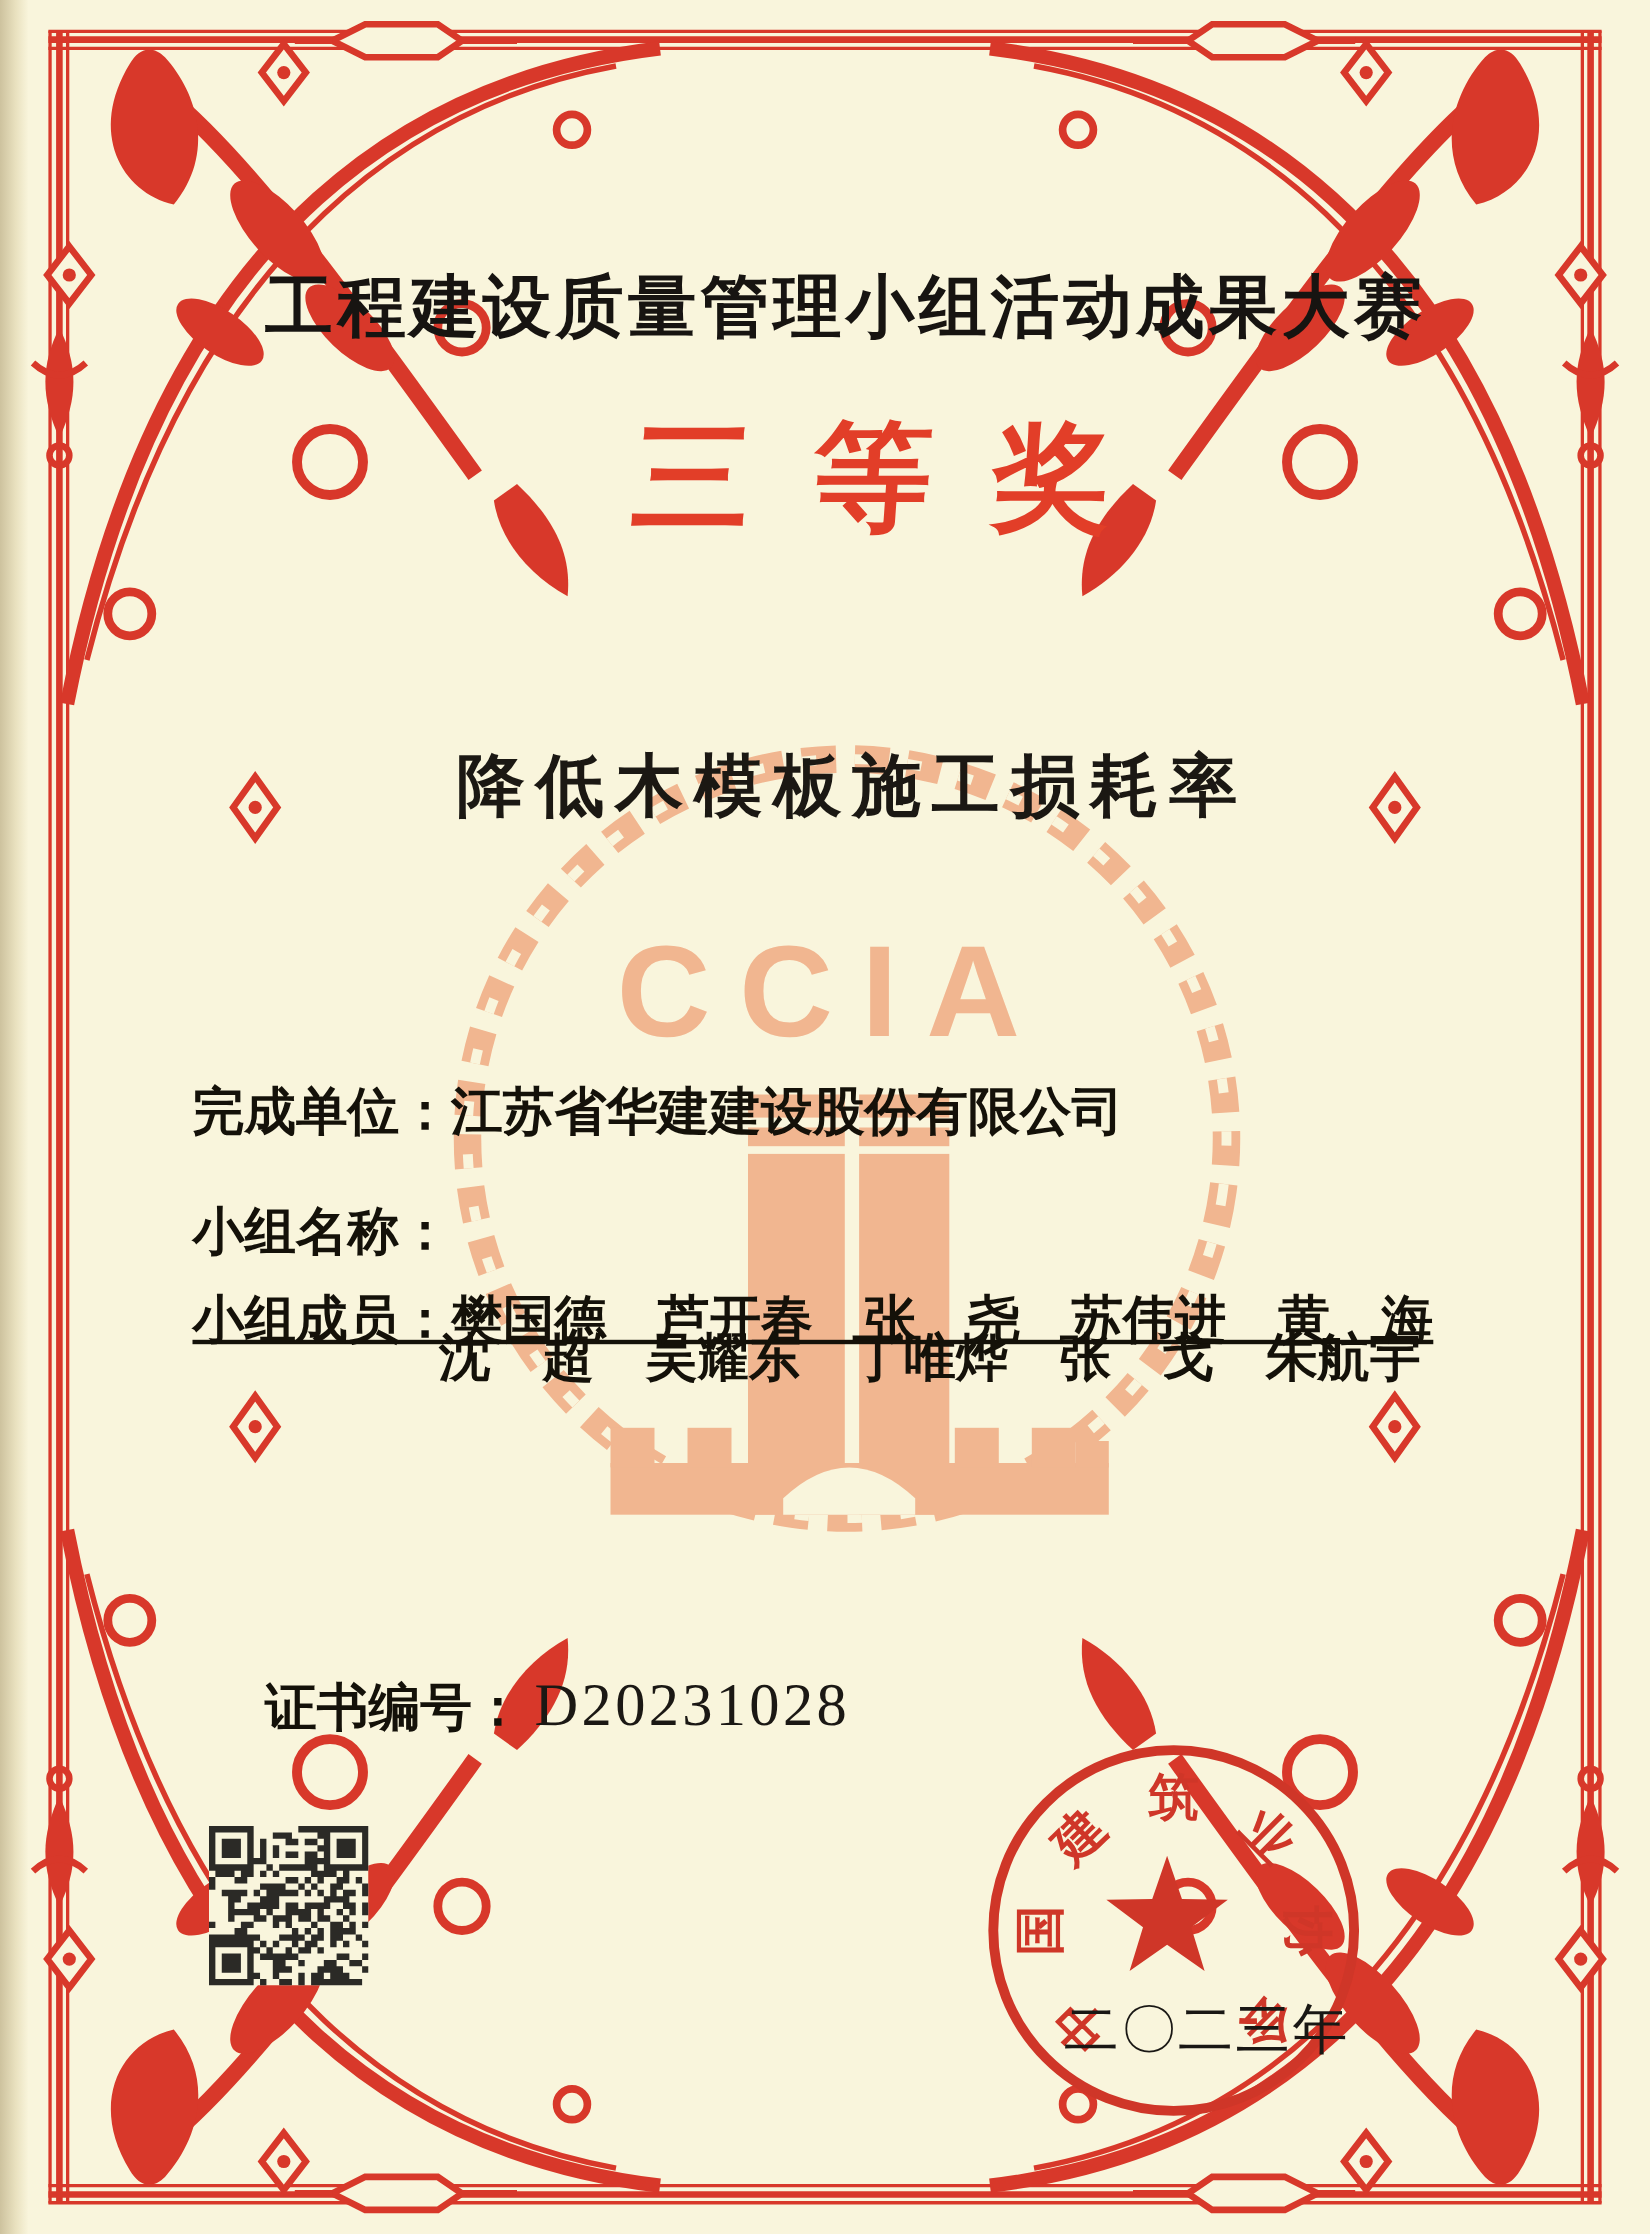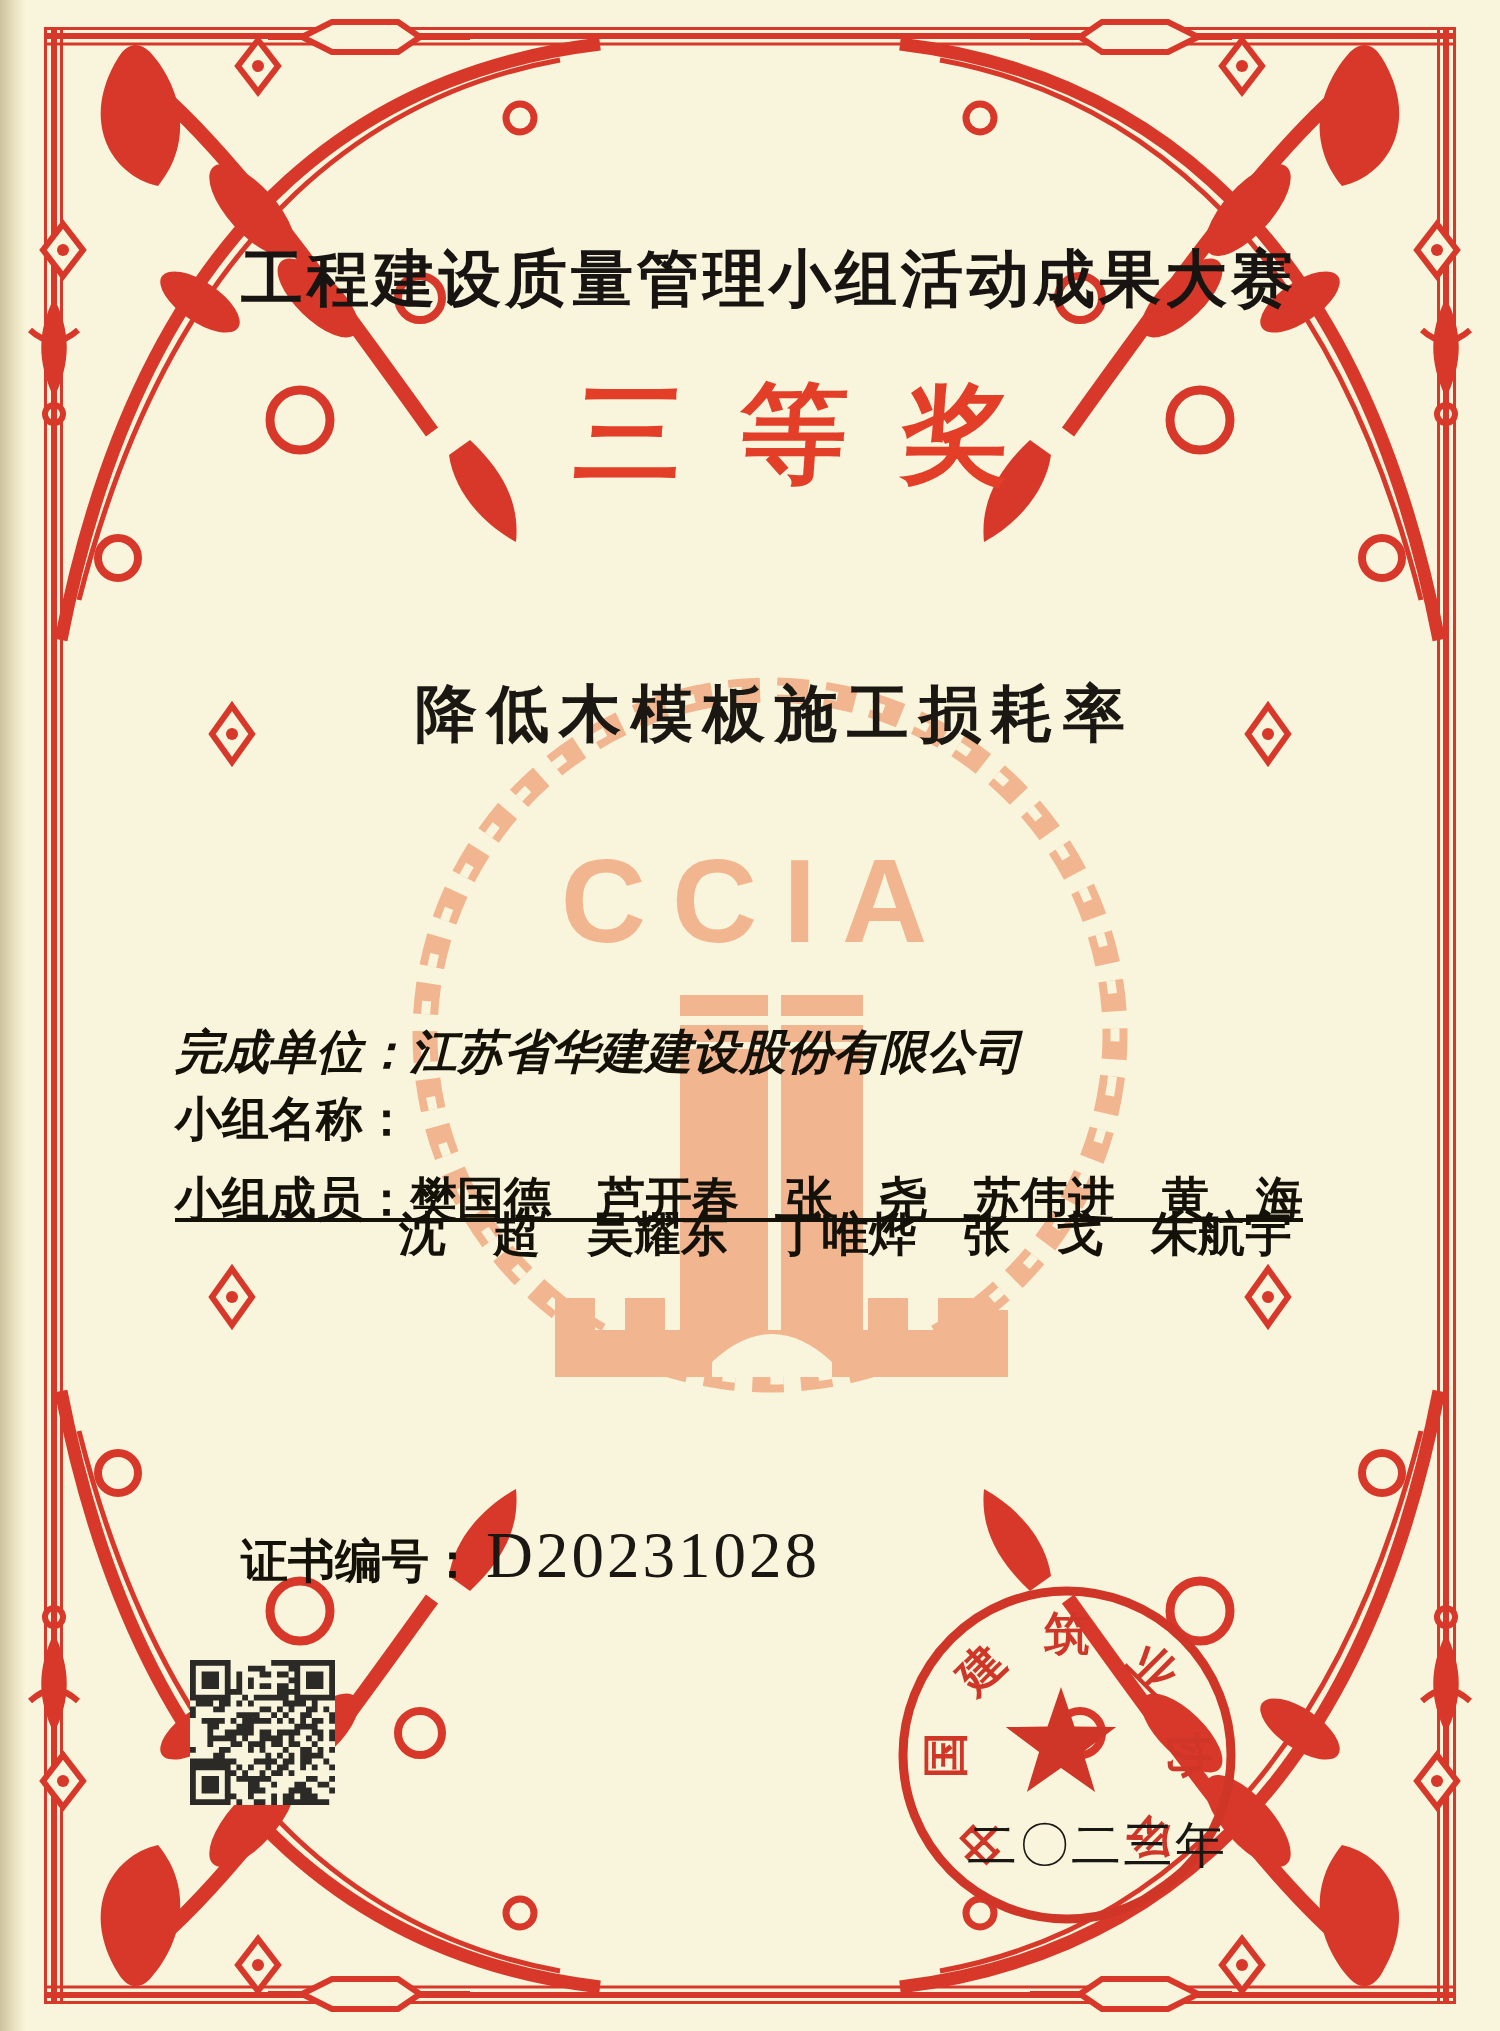--- a/index.html
+++ b/index.html
@@ -14,26 +14,26 @@
   .txt{position:absolute;white-space:nowrap;}
   .center{left:15px;width:1500px;text-align:center;}
   .comp-title{top:237px;font-size:62px;font-weight:700;letter-spacing:4px;padding-left:4px;color:#171411;}
   .award{top:362px;font-size:108px;font-weight:700;color:#e23e28;
     letter-spacing:56px;padding-left:56px;transform:skewX(-4deg);
     font-family:"Liberation Serif",serif;}
   .project{top:672px;font-size:62px;font-weight:600;letter-spacing:10px;padding-left:10px;
     font-family:"Liberation Serif",serif;color:#1b1813;}
   .field{position:absolute;left:175px;font-size:47px;font-weight:700;color:#141109;
     display:flex;align-items:baseline;}
-  .f1{top:1021px;font-style:italic;}
+  .f1{top:979px;}
   .f2{top:1088px;align-items:flex-end;}
   .f3{top:1168px;text-decoration:underline;}
   .f3b{top:1203px;left:399px;text-align:right;}
   .certno{top:1518px;left:193px;margin-left:48px;}
-  .certno .num{font-family:"Liberation Serif",serif;font-weight:400;font-size:65px;
+  .certno .num{font-family:"Liberation Serif",serif;font-weight:400;font-size:55px;
     letter-spacing:3px;margin-left:10px;color:#1b1814;}
 </style>
 </head>
 <body>
 
 <div class="cert">
 
   <svg class="layer" viewBox="0 0 1500 2031" aria-hidden="true">
     <g opacity="0.92">
 

